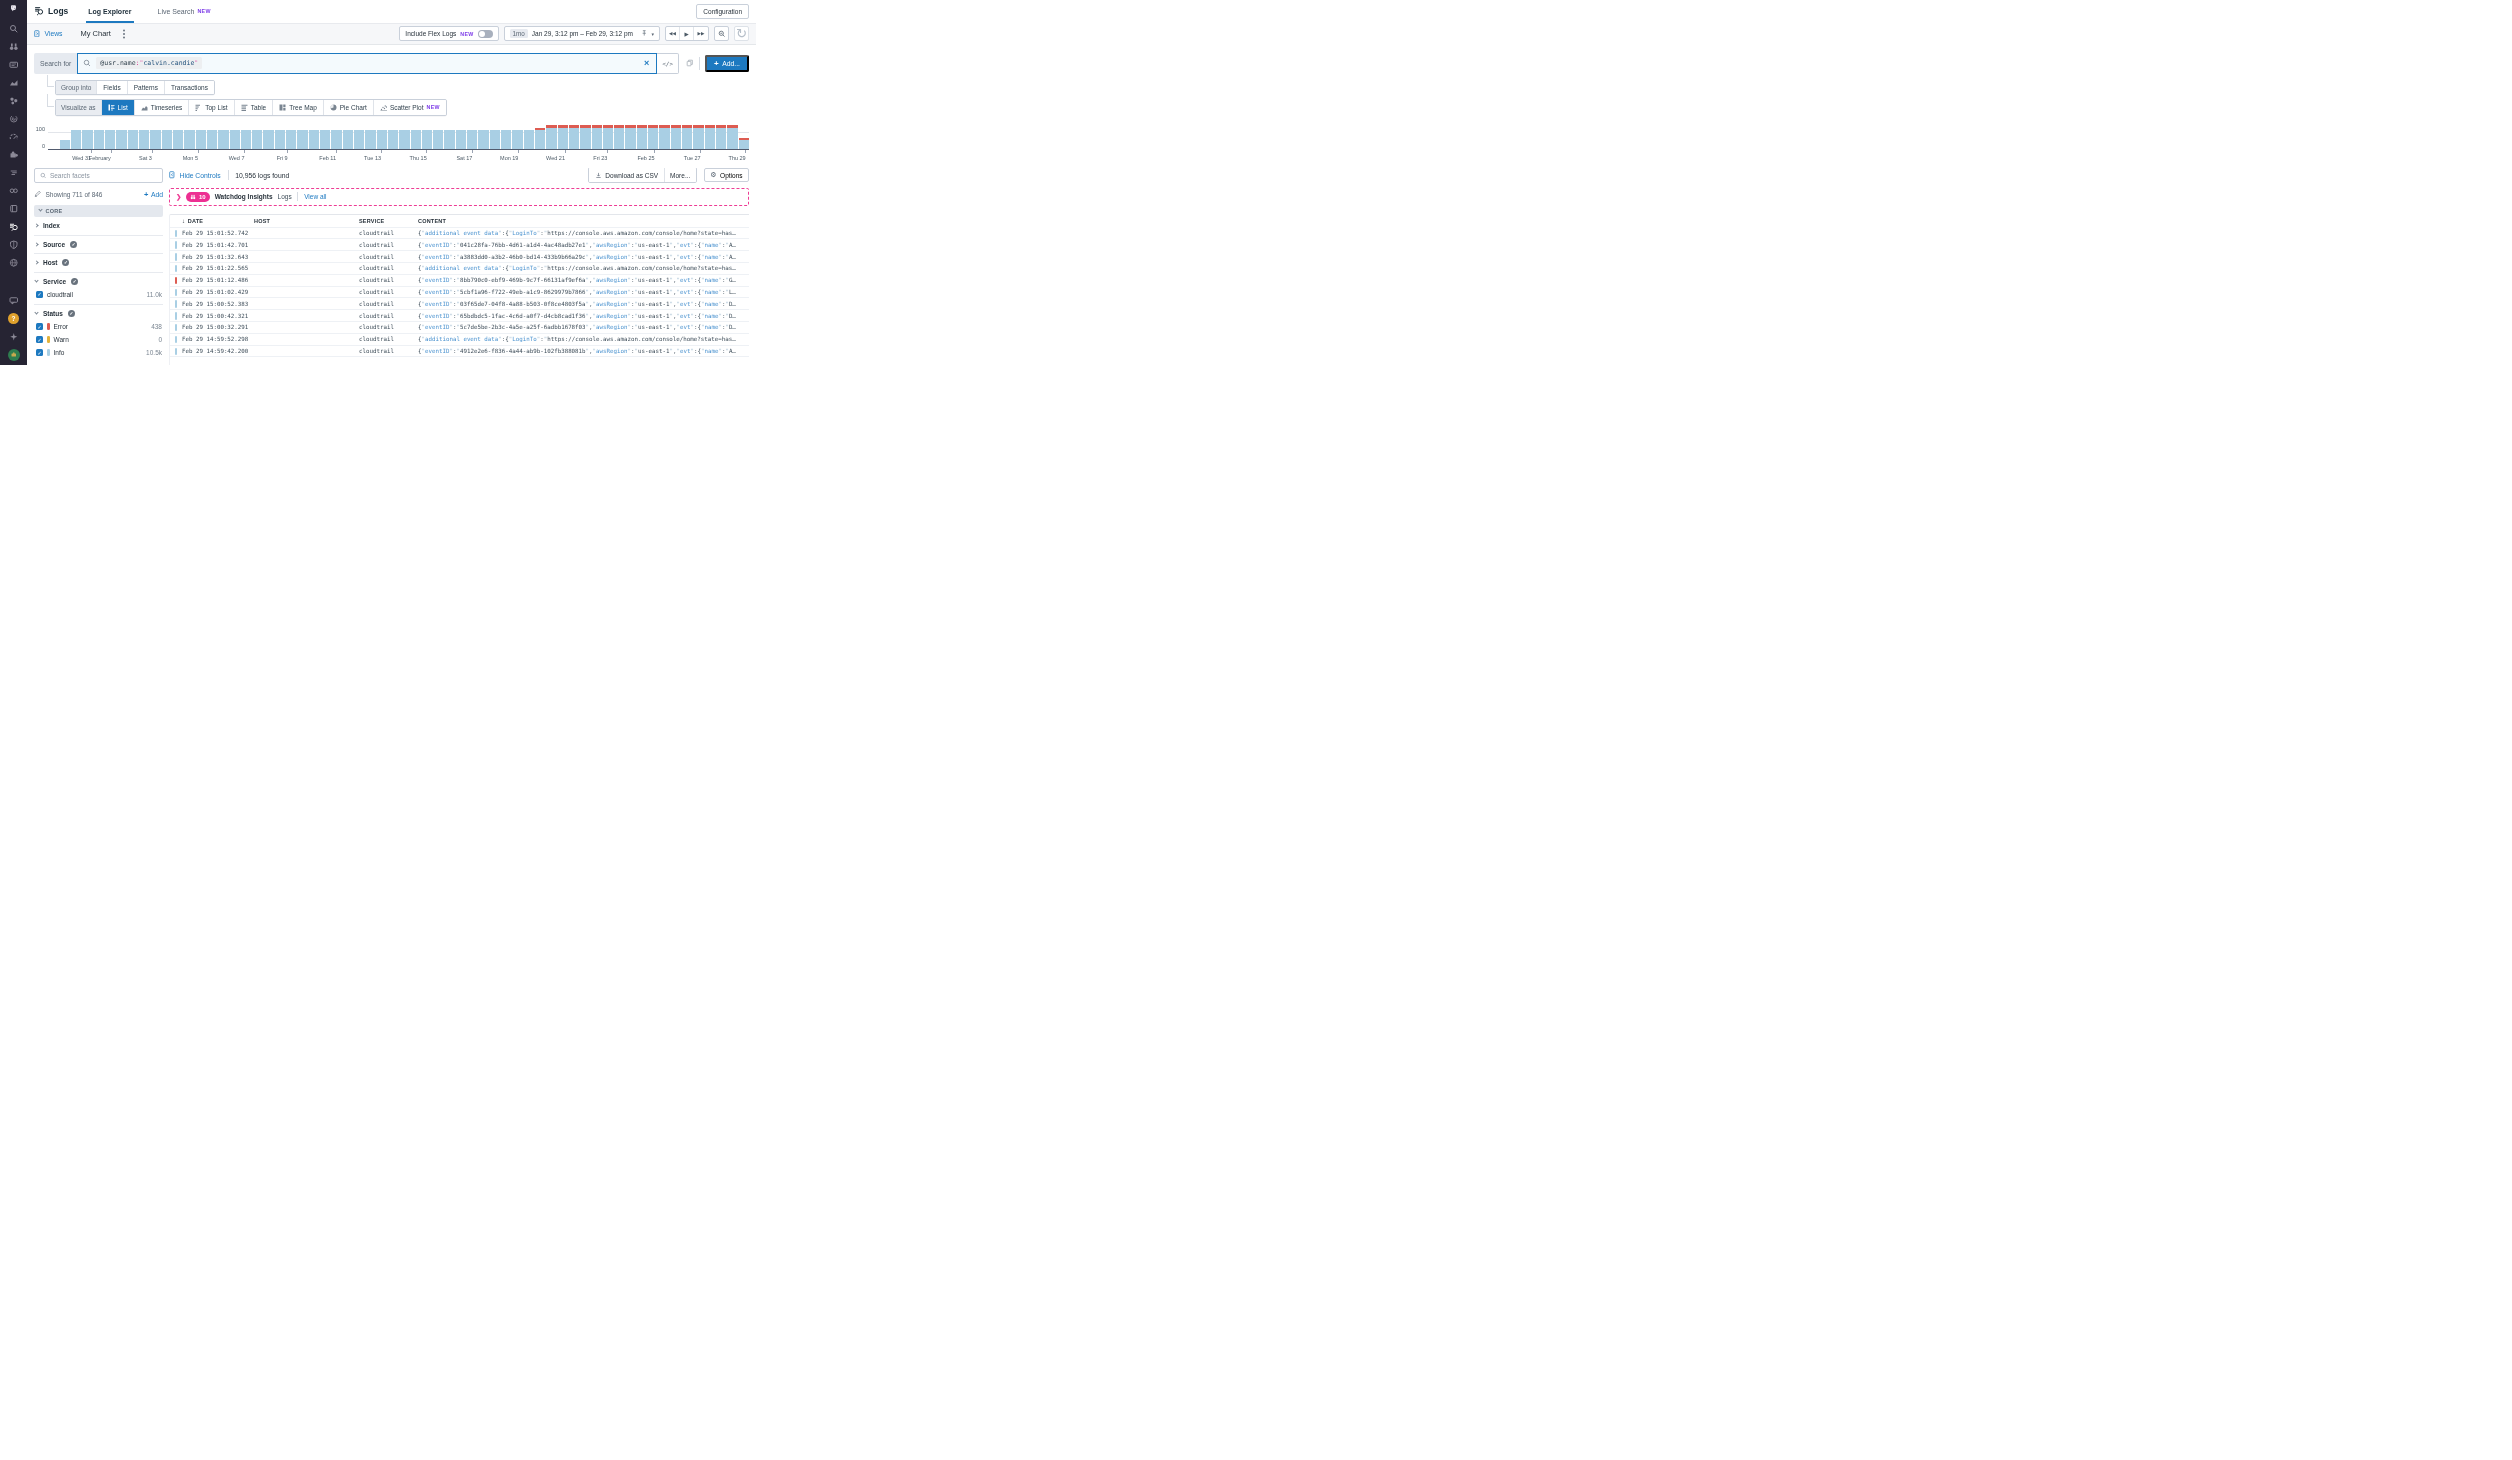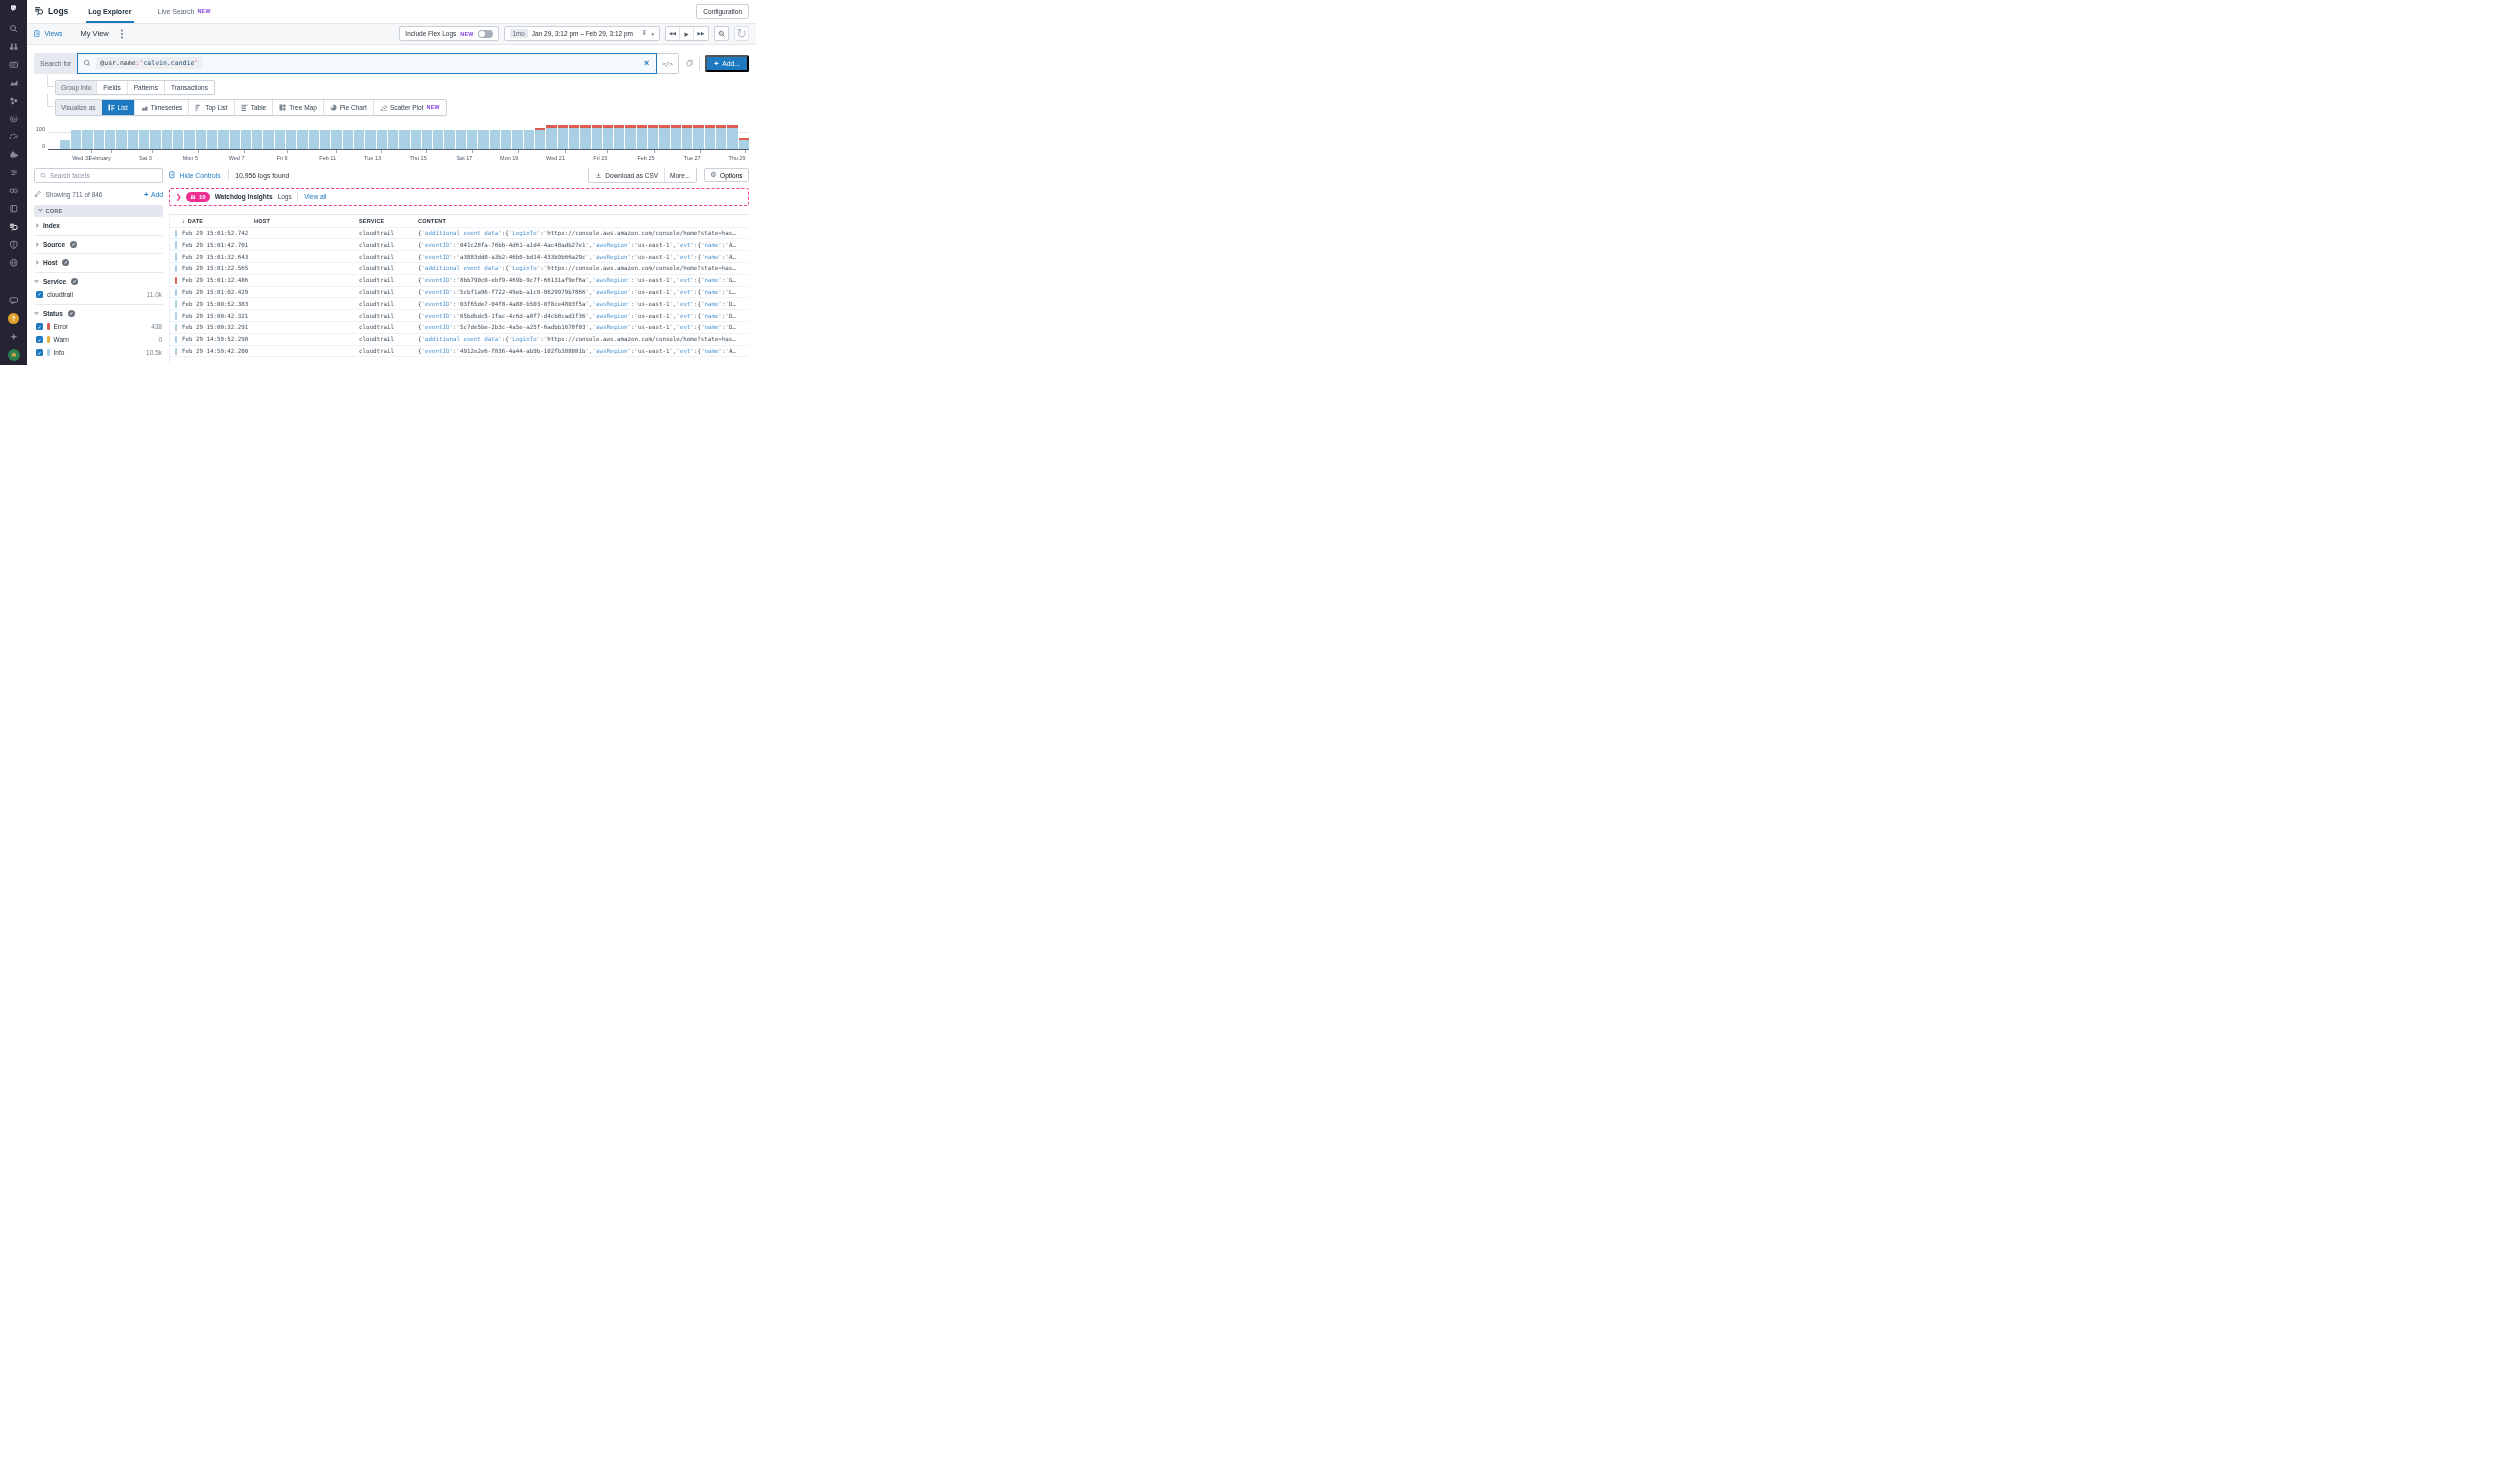--- a/index.html
+++ b/index.html
@@ -305,21 +305,21 @@
     </header>
 
     <div class="toolbar">
       <div class="views-link">
         <svg viewBox="0 0 16 16">
           <rect x="1.5" y="1.5" width="9" height="13" rx="1.5" fill="none" stroke="#1d79c0" stroke-width="1.6"></rect>
           <path d="M5 5.5 L8 8 L5 10.5" fill="none" stroke="#1d79c0" stroke-width="1.6"></path>
         </svg>
         <span>Views</span>
       </div>
-      <span class="view-title">My View</span>
+      <span class="view-title">My Chart</span>
       <span class="kebab"></span>
       <div class="spacer"></div>
       <div class="pill flex-pill">
         <span>Include Flex Logs</span>
         <span class="badge-new">NEW</span>
         <span class="toggle">
             <span class="knob"></span>
           </span>
       </div>
       <div class="pill time-pill">

